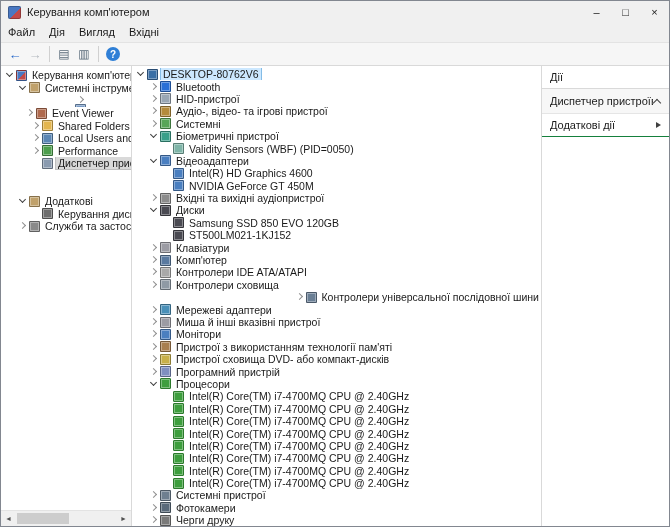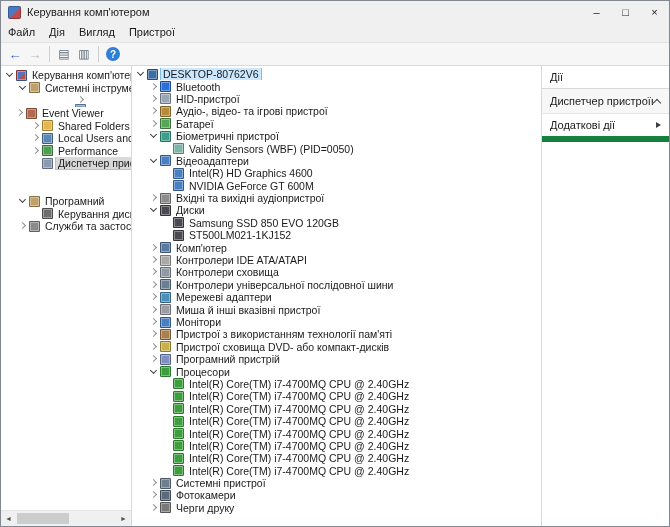--- a/index.html
+++ b/index.html
@@ -77,21 +77,21 @@
   .harrow{width:15px;height:15px;display:inline-flex;align-items:center;justify-content:center;
     font-size:7px;color:#505050;}
   .hthumb{height:11px;width:52px;background:#cdcdcd;margin:0 1px;}
   .htrack{flex:1;}
   
   .actions-header{height:22px;line-height:22px;padding-left:8px;border-bottom:1px solid #d9d9d9;
     font-size:11px;color:#1a1a1a;}
   .action-section{height:24px;display:flex;align-items:center;padding:0 8px;background:#f7f7f7;
     border-bottom:1px solid #e5e5e5;}
   .action-section .lbl{flex:1;white-space:nowrap;overflow:hidden;}
-  .action-row{height:22px;display:flex;align-items:center;padding:0 8px;border-bottom:6px solid #15803d;justify-content:center;}
+  .action-row{height:22px;display:flex;align-items:center;padding:0 8px;border-bottom:1px solid #15803d;justify-content:center;}
   .action-row .lbl{flex:1;white-space:nowrap;overflow:hidden;}
   .caret-up{width:8px;height:8px;position:relative;}
   .caret-up::after{content:'';position:absolute;left:1px;top:3px;width:5px;height:5px;
     border-top:1px solid #404040;border-right:1px solid #404040;transform:rotate(-45deg);}
   .tri-right{width:0;height:0;border-left:5px solid #404040;border-top:3.5px solid transparent;
     border-bottom:3.5px solid transparent;}
 </style>
 </head>
 <body>
 
@@ -102,21 +102,21 @@
     <span class="title-text">Керування комп'ютером</span>
     <span class="wbtn">–</span>
     <span class="wbtn">□</span>
     <span class="wbtn">×</span>
   </div>
 
   <div class="menubar">
     <span class="menu-item">Файл</span>
     <span class="menu-item">Дія</span>
     <span class="menu-item">Вигляд</span>
-    <span class="menu-item">Пристрої</span>
+    <span class="menu-item">Вхідні</span>
   </div>
 
   <div class="toolbar" id="toolbar">
       <span class="tb tb-back">←</span>
       <span class="tb tb-forward">→</span>
       <span class="tbsep"></span>
       <span class="tb tb-console-tree">▤</span>
       <span class="tb tb-export-list">▥</span>
       <span class="tbsep"></span>
       <span class="tb tb-help">?</span>
@@ -134,21 +134,21 @@
           <div class="trow" style="padding-left: 17px;">
             <span class="chev exp"></span>
             <span class="ticon i-system-tools"></span>
             <span class="tlabel">Системні інструменти</span>
           </div>
           <div class="trow" style="padding-left: 30px; flex-direction: column;">
             <span class="chev col"></span>
             <span class="ticon i-task-scheduler"></span>
             <span class="tlabel">Task Scheduler</span>
           </div>
-          <div class="trow" style="padding-left: 14px;">
+          <div class="trow" style="padding-left: 24px;">
             <span class="chev col"></span>
             <span class="ticon i-event-viewer"></span>
             <span class="tlabel">Event Viewer</span>
           </div>
           <div class="trow" style="padding-left: 30px;">
             <span class="chev col"></span>
             <span class="ticon i-shared-folders"></span>
             <span class="tlabel">Shared Folders</span>
           </div>
           <div class="trow" style="padding-left: 30px;">
@@ -162,21 +162,21 @@
             <span class="tlabel">Performance</span>
           </div>
           <div class="trow sel" style="padding-left: 30px;">
             <span class="chev none"></span>
             <span class="ticon i-device-manager"></span>
             <span class="tlabel">Диспетчер пристроїв</span>
           </div>
           <div class="trow" style="padding-left: 17px; margin-top: 25px;">
             <span class="chev exp"></span>
             <span class="ticon i-storage"></span>
-            <span class="tlabel">Програмний</span>
+            <span class="tlabel">Додаткові</span>
           </div>
           <div class="trow" style="padding-left: 30px;">
             <span class="chev none"></span>
             <span class="ticon i-disk-management"></span>
             <span class="tlabel">Керування дисками</span>
           </div>
           <div class="trow" style="padding-left: 17px;">
             <span class="chev col"></span>
             <span class="ticon i-services"></span>
             <span class="tlabel">Служби та застосунки</span>
@@ -207,21 +207,21 @@
           <span class="tlabel">HID-пристрої</span>
         </div>
         <div class="trow" style="padding-left: 17px;">
           <span class="chev col"></span>
           <span class="ticon i-audio-video-game"></span>
           <span class="tlabel">Аудіо-, відео- та ігрові пристрої</span>
         </div>
         <div class="trow" style="padding-left: 17px;">
           <span class="chev col"></span>
           <span class="ticon i-battery"></span>
-          <span class="tlabel">Батареї</span>
+          <span class="tlabel">Системні</span>
         </div>
         <div class="trow" style="padding-left: 17px;">
           <span class="chev exp"></span>
           <span class="ticon i-biometric"></span>
           <span class="tlabel">Біометричні пристрої</span>
         </div>
         <div class="trow" style="padding-left: 30px;">
           <span class="chev none"></span>
           <span class="ticon i-fingerprint"></span>
           <span class="tlabel">Validity Sensors (WBF) (PID=0050)</span>
@@ -232,21 +232,21 @@
           <span class="tlabel">Відеоадаптери</span>
         </div>
         <div class="trow" style="padding-left: 30px;">
           <span class="chev none"></span>
           <span class="ticon i-display-adapter"></span>
           <span class="tlabel">Intel(R) HD Graphics 4600</span>
         </div>
         <div class="trow" style="padding-left: 30px;">
           <span class="chev none"></span>
           <span class="ticon i-display-adapter"></span>
-          <span class="tlabel">NVIDIA GeForce GT 600M</span>
+          <span class="tlabel">NVIDIA GeForce GT 450M</span>
         </div>
         <div class="trow" style="padding-left: 17px;">
           <span class="chev col"></span>
           <span class="ticon i-audio-io"></span>
           <span class="tlabel">Вхідні та вихідні аудіопристрої</span>
         </div>
         <div class="trow" style="padding-left: 17px;">
           <span class="chev exp"></span>
           <span class="ticon i-disk-drive"></span>
           <span class="tlabel">Диски</span>
@@ -256,34 +256,39 @@
           <span class="ticon i-disk-drive"></span>
           <span class="tlabel">Samsung SSD 850 EVO 120GB</span>
         </div>
         <div class="trow" style="padding-left: 30px;">
           <span class="chev none"></span>
           <span class="ticon i-disk-drive"></span>
           <span class="tlabel">ST500LM021-1KJ152</span>
         </div>
         <div class="trow" style="padding-left: 17px;">
           <span class="chev col"></span>
+          <span class="ticon i-keyboard"></span>
+          <span class="tlabel">Клавіатури</span>
+        </div>
+        <div class="trow" style="padding-left: 17px;">
+          <span class="chev col"></span>
           <span class="ticon i-computer-cat"></span>
           <span class="tlabel">Комп'ютер</span>
         </div>
         <div class="trow" style="padding-left: 17px;">
           <span class="chev col"></span>
           <span class="ticon i-ide-controller"></span>
           <span class="tlabel">Контролери IDE ATA/ATAPI</span>
         </div>
         <div class="trow" style="padding-left: 17px;">
           <span class="chev col"></span>
           <span class="ticon i-storage-controller"></span>
           <span class="tlabel">Контролери сховища</span>
         </div>
-        <div class="trow" style="padding-left: 17px;">
+        <div class="trow" style="padding-left: 17px; justify-content: flex-end;">
           <span class="chev col"></span>
           <span class="ticon i-usb-controller"></span>
           <span class="tlabel">Контролери універсальної послідовної шини</span>
         </div>
         <div class="trow" style="padding-left: 17px;">
           <span class="chev col"></span>
           <span class="ticon i-network-adapter"></span>
           <span class="tlabel">Мережеві адаптери</span>
         </div>
         <div class="trow" style="padding-left: 17px;">

